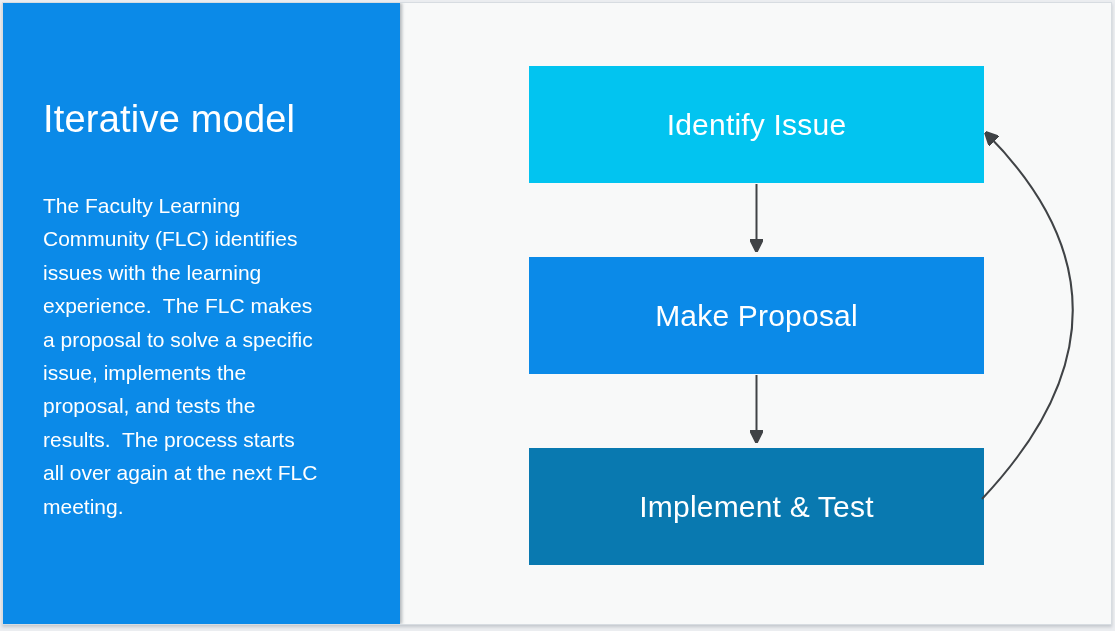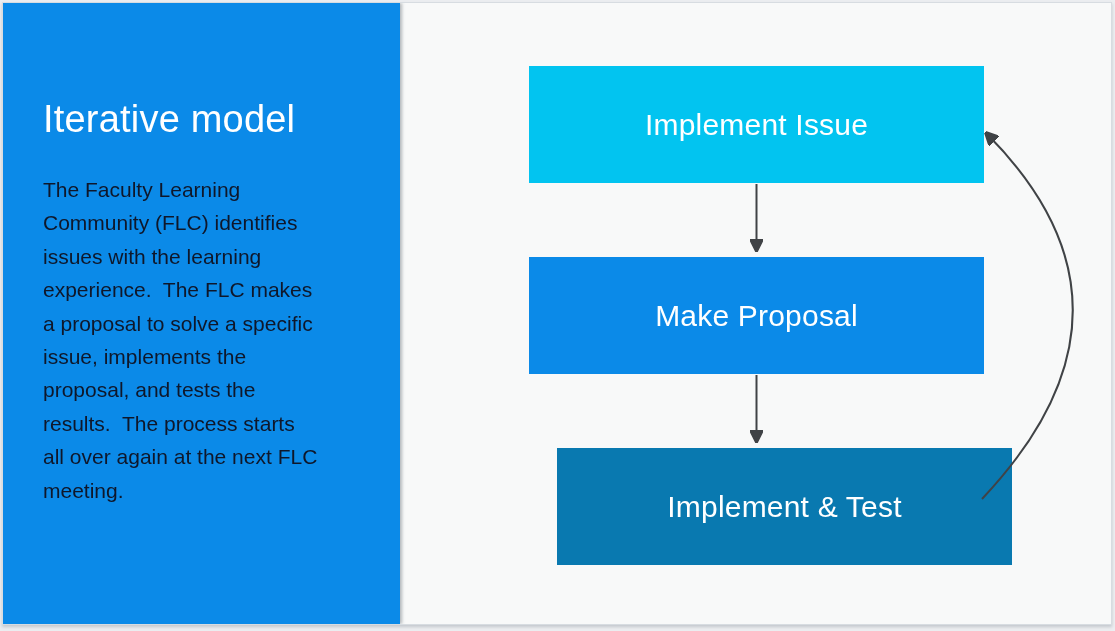--- a/index.html
+++ b/index.html
@@ -35,23 +35,23 @@
     left: 40px; top: 92px;
     width: 330px;
     color: #ffffff;
     font-size: 38px;
     font-weight: 400;
     line-height: 48px;
     letter-spacing: 0.2px;
   }
   .panel-body {
     position: absolute;
-    left: 40px; top: 170px;
+    left: 40px; top: 186px;
     width: 330px;
-    color: #0f172a;
+    color: #ffffff;
     font-size: 21px;
     font-weight: 500;
     line-height: 33.4px;
     white-space: pre-wrap;
   }
 
   
   .flow-node {
     position: absolute;
     left: 526px;
@@ -96,28 +96,28 @@
 experience.  The FLC makes
 a proposal to solve a specific
 issue, implements the
 proposal, and tests the
 results.  The process starts
 all over again at the next FLC
 meeting.</div>
     </div>
 
     <div class="flow-node node-identify" style="background-color: rgb(2, 196, 240);">
-      <span>Implement Issue</span>
+      <span>Identify Issue</span>
     </div>
 
     <div class="flow-node node-proposal" style="background-color: rgb(11, 138, 232); align-items: center;">
       <span>Make Proposal</span>
     </div>
 
-    <div class="flow-node node-implement" style="background-color: rgb(9, 121, 176); margin-left: 28px;">
+    <div class="flow-node node-implement" style="background-color: rgb(9, 121, 176);">
       <span>Implement &amp; Test</span>
     </div>
 
     <svg class="arrow-layer" width="1110" height="623" viewBox="0 0 1110 623" xmlns="http://www.w3.org/2000/svg">
       <defs>
         <marker id="ah" viewBox="0 0 10 10" refX="8" refY="5" markerWidth="6.5" markerHeight="6.5" orient="auto-start-reverse">
           <path class="arrowhead-shape" d="M 0 0 L 10 5 L 0 10 z" style="fill: rgb(64, 67, 70);"></path>
         </marker>
       </defs>
       <line x1="753.5" y1="181" x2="753.5" y2="246" marker-end="url(#ah)" style="stroke: rgb(64, 67, 70);"></line>

